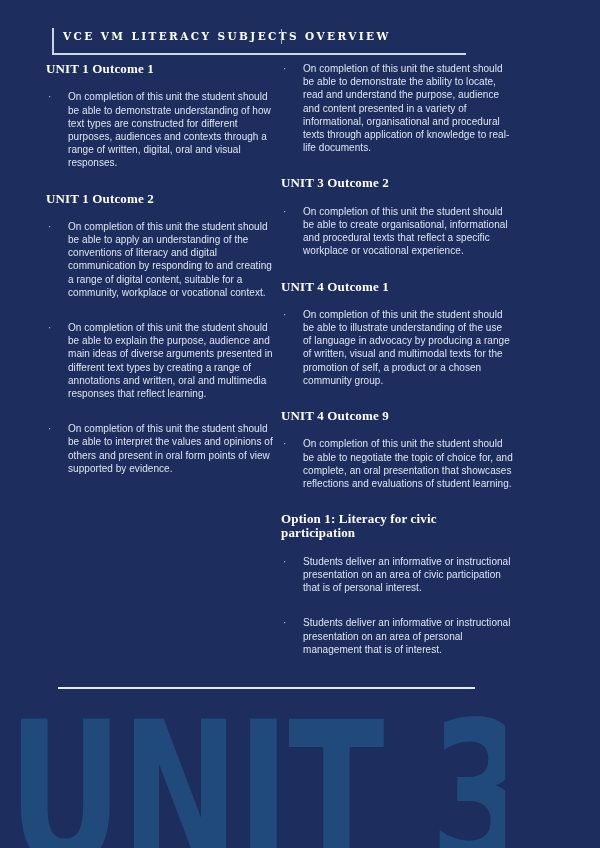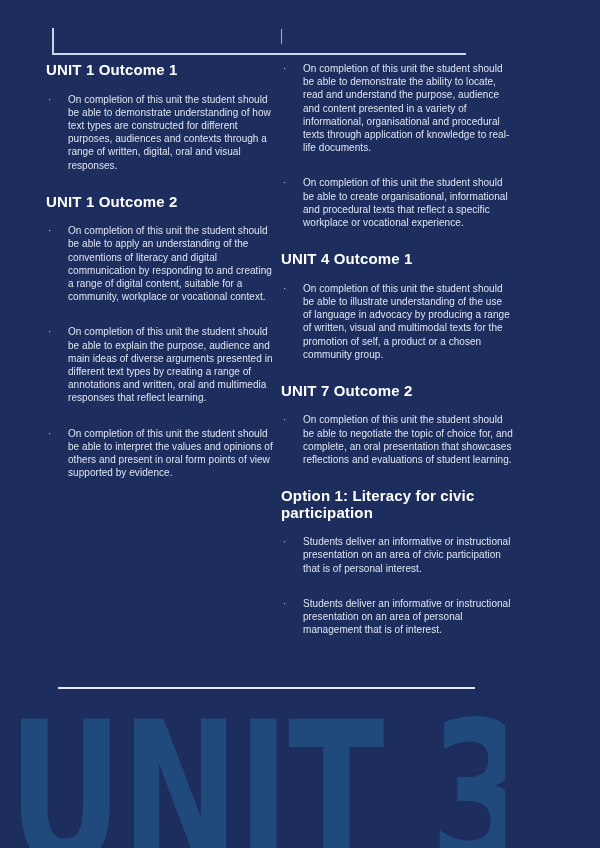--- a/index.html
+++ b/index.html
@@ -79,23 +79,23 @@
   .col {
     width: 232px;
     box-sizing: border-box;
   }
   .col-left { margin-left: 46px; }
   .col-right { margin-left: 3px; }
 
   .block { margin-bottom: 4px; }
 
   .block-heading {
-    font-family: Liberation Sans, sans-serif;
+    font-family: Liberation Serif, serif;
     font-weight: bold;
-    font-size: 15px;
+    font-size: 13px;
     color: #ffffff;
     letter-spacing: 0.15px;
     margin: 0 0 14px 0;
     line-height: 1.1;
   }
   .block:not(:first-child) .block-heading { margin-top: 0; }
 
   .bullet-row {
     display: flex;
     margin: 0 0 22px 0;
@@ -148,20 +148,21 @@
     overflow: hidden;
   }
 </style>
 </head>
 <body>
 
 <div id="page">
 
   <div class="header">
     <div class="header-rule-left"></div>
+    <div class="header-title">VCE VM LITERACY SUBJECTS OVERVIEW</div>
     <div class="header-caret"></div>
     <div class="header-rule-bottom"></div>
   </div>
 
   <div class="columns">
     <div class="col col-left" id="left-column">
         <div class="block">
           <div class="block-heading">UNIT  1 Outcome 1</div>
           <div class="bullet-row">
             <div class="bullet-dot">·</div>
@@ -189,34 +190,35 @@
         </div>
       </div>
     <div class="col col-right" id="right-column">
         <div class="block">
           <div class="bullet-row">
             <div class="bullet-dot">·</div>
             <div class="bullet-text">On completion of this unit the student should be able to demonstrate the ability to locate, read and understand the purpose, audience and content presented in a variety of informational, organisational and procedural texts through application of knowledge to real-life documents.</div>
           </div>
         </div>
         <div class="block">
+          <div class="block-heading">UNIT 3 Outcome 2</div>
           <div class="bullet-row">
             <div class="bullet-dot">·</div>
             <div class="bullet-text">On completion of this unit the student should be able to create organisational, informational and procedural texts that reflect a specific workplace or vocational experience.</div>
           </div>
         </div>
         <div class="block">
           <div class="block-heading">UNIT 4 Outcome 1</div>
           <div class="bullet-row">
             <div class="bullet-dot">·</div>
             <div class="bullet-text">On completion of this unit the student should be able to illustrate understanding of the use of language in advocacy by producing a range of written, visual and multimodal texts for the promotion of self, a product or a chosen community group.</div>
           </div>
         </div>
         <div class="block">
-          <div class="block-heading">UNIT 7 Outcome 2</div>
+          <div class="block-heading">UNIT 4 Outcome 9</div>
           <div class="bullet-row">
             <div class="bullet-dot">·</div>
             <div class="bullet-text">On completion of this unit the student should be able to negotiate the topic of choice for, and complete, an oral presentation that showcases reflections and evaluations of student learning.</div>
           </div>
         </div>
         <div class="block">
           <div class="block-heading">Option 1: Literacy for civic participation</div>
           <div class="bullet-row">
             <div class="bullet-dot">·</div>
             <div class="bullet-text">Students deliver an informative or instructional presentation on an area of civic participation that is of personal interest.</div>

